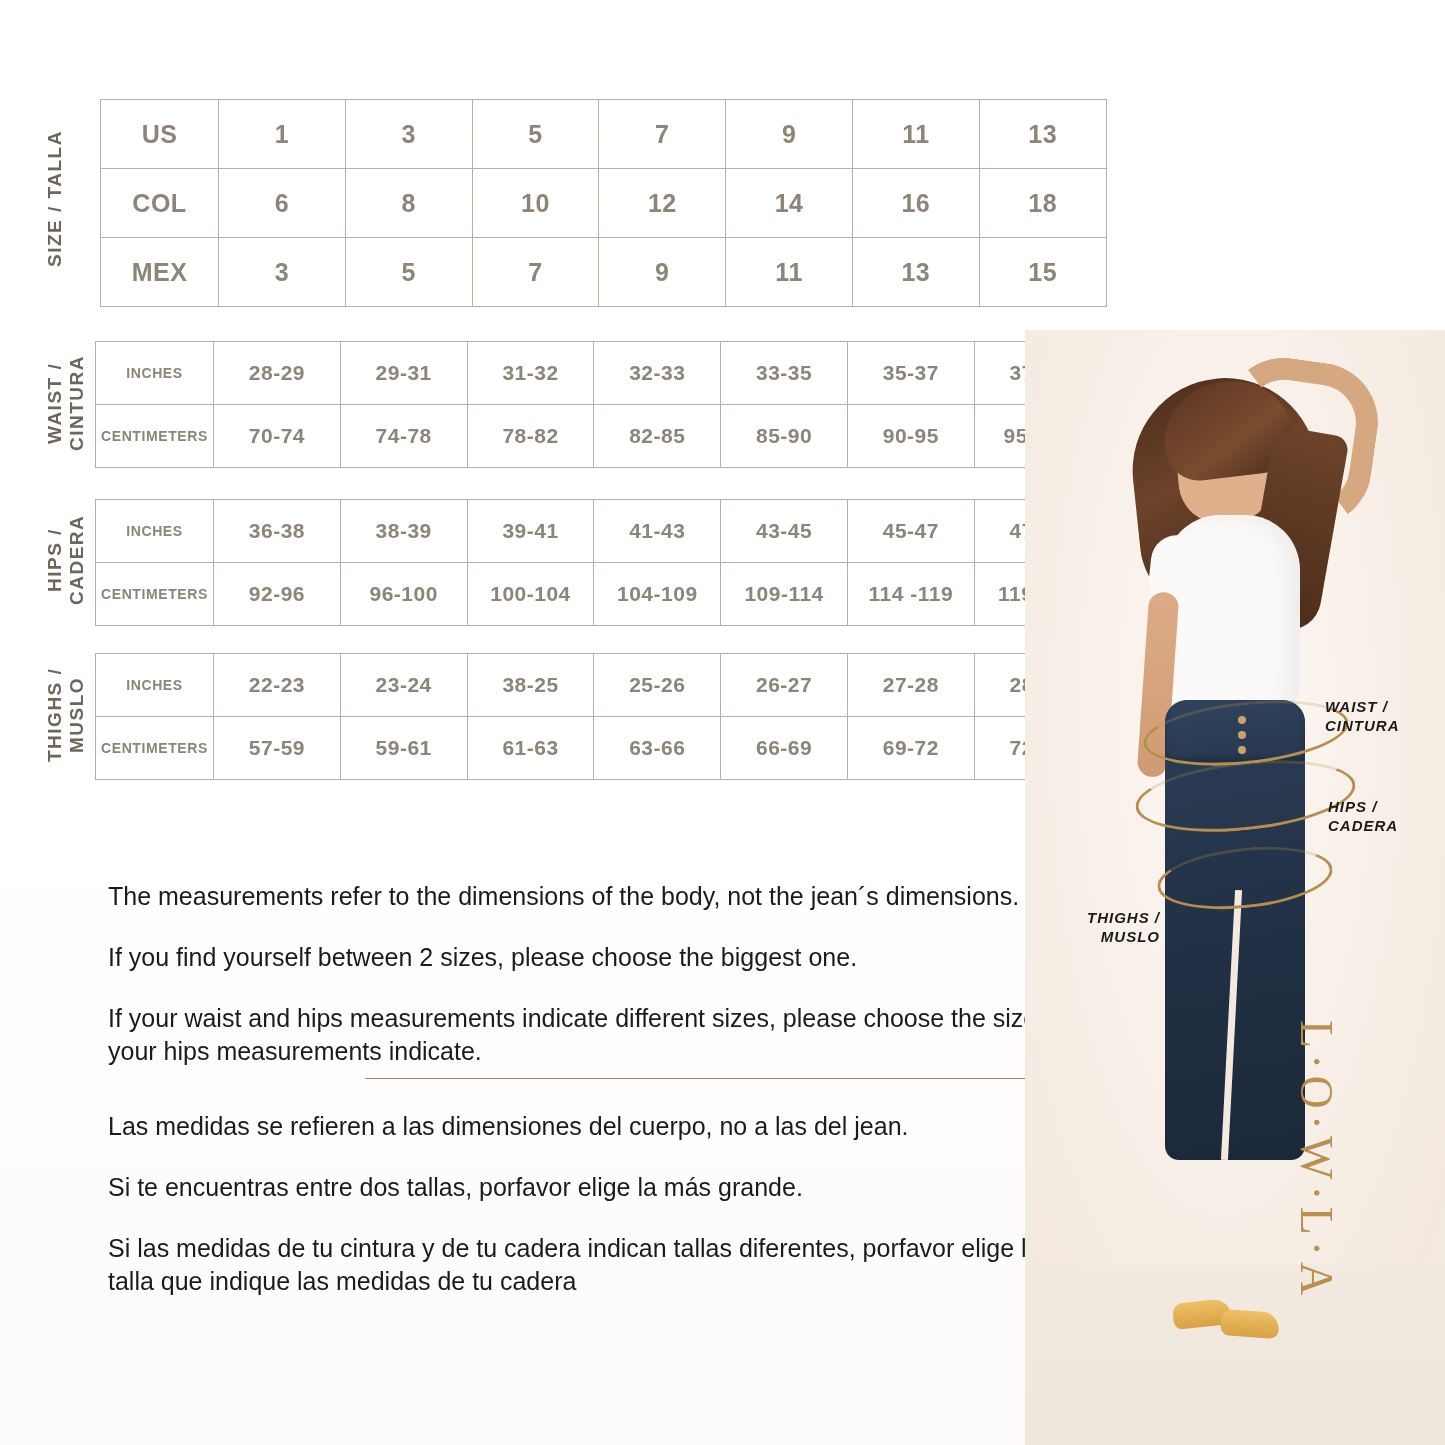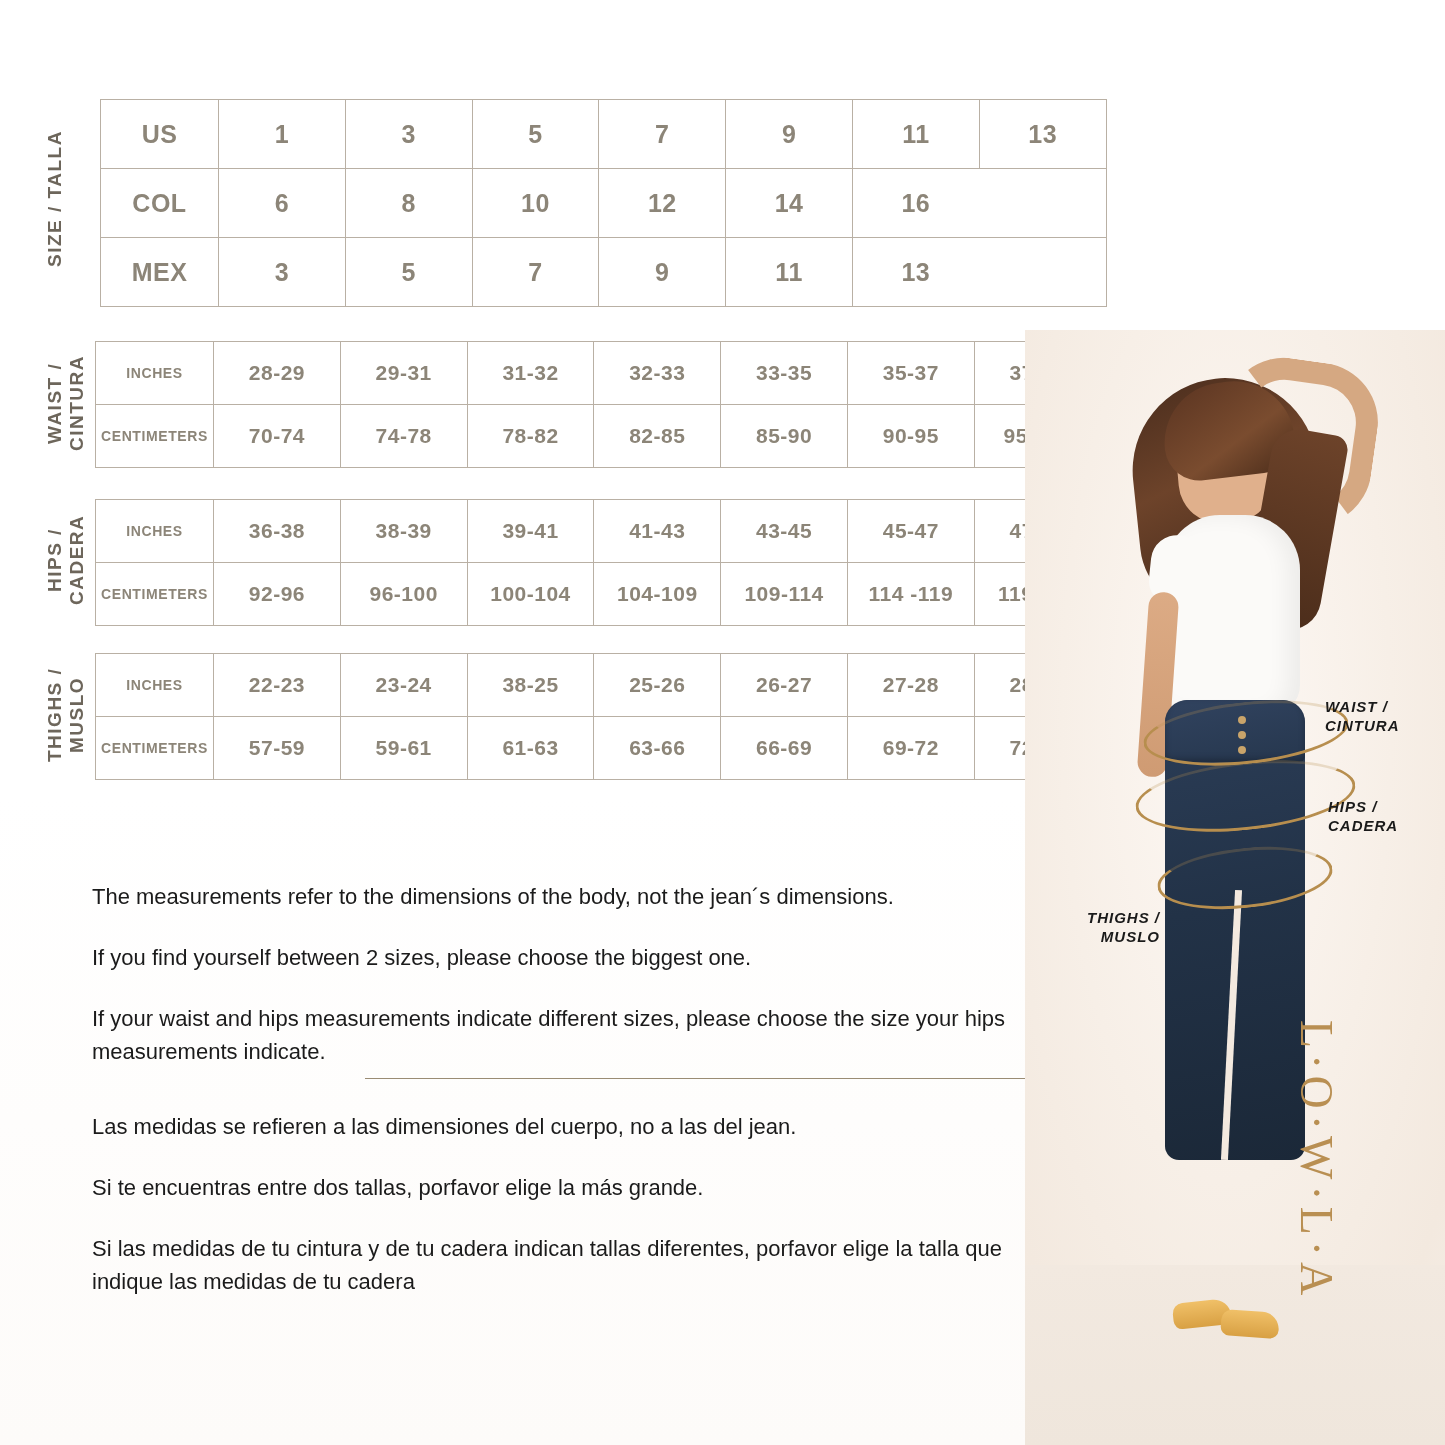--- a/index.html
+++ b/index.html
@@ -91,24 +91,24 @@
     line-height: 22px;
   }
   #label-size   { left: 44px;  top: 104px; height: 190px; }
   #label-waist  { left: 44px;  top: 343px; height: 120px; }
   #label-hips   { left: 44px;  top: 501px; height: 118px; }
   #label-thighs { left: 44px;  top: 655px; height: 120px; }
 
   
   .notes {
     position: absolute;
-    left: 92px;
+    left: 108px;
     width: 940px;
     color: #1b1b1b;
-    font-size: 22px;
+    font-size: 25px;
     line-height: 33px;
   }
   #notes-en { top: 880px; }
   #notes-es { top: 1110px; }
   .notes p {
     margin: 0 0 28px 0;
   }
   .divider {
     position: absolute;
     left: 365px;
@@ -304,29 +304,31 @@
       <div class="cell val">13</div>
     </div>
     <div class="row">
       <div class="cell label">COL</div>
       <div class="cell val">6</div>
       <div class="cell val">8</div>
       <div class="cell val">10</div>
       <div class="cell val">12</div>
       <div class="cell val">14</div>
       <div class="cell val">16</div>
+      <div class="cell val">18</div>
     </div>
     <div class="row">
       <div class="cell label">MEX</div>
       <div class="cell val">3</div>
       <div class="cell val">5</div>
       <div class="cell val">7</div>
       <div class="cell val">9</div>
       <div class="cell val">11</div>
       <div class="cell val">13</div>
+      <div class="cell val">15</div>
     </div>
   </div>
 
   <div class="table-block meas-table" id="waist-table">
     <div class="row">
       <div class="cell label">INCHES</div>
       <div class="cell val">28-29</div>
       <div class="cell val">29-31</div>
       <div class="cell val">31-32</div>
       <div class="cell val">32-33</div>

